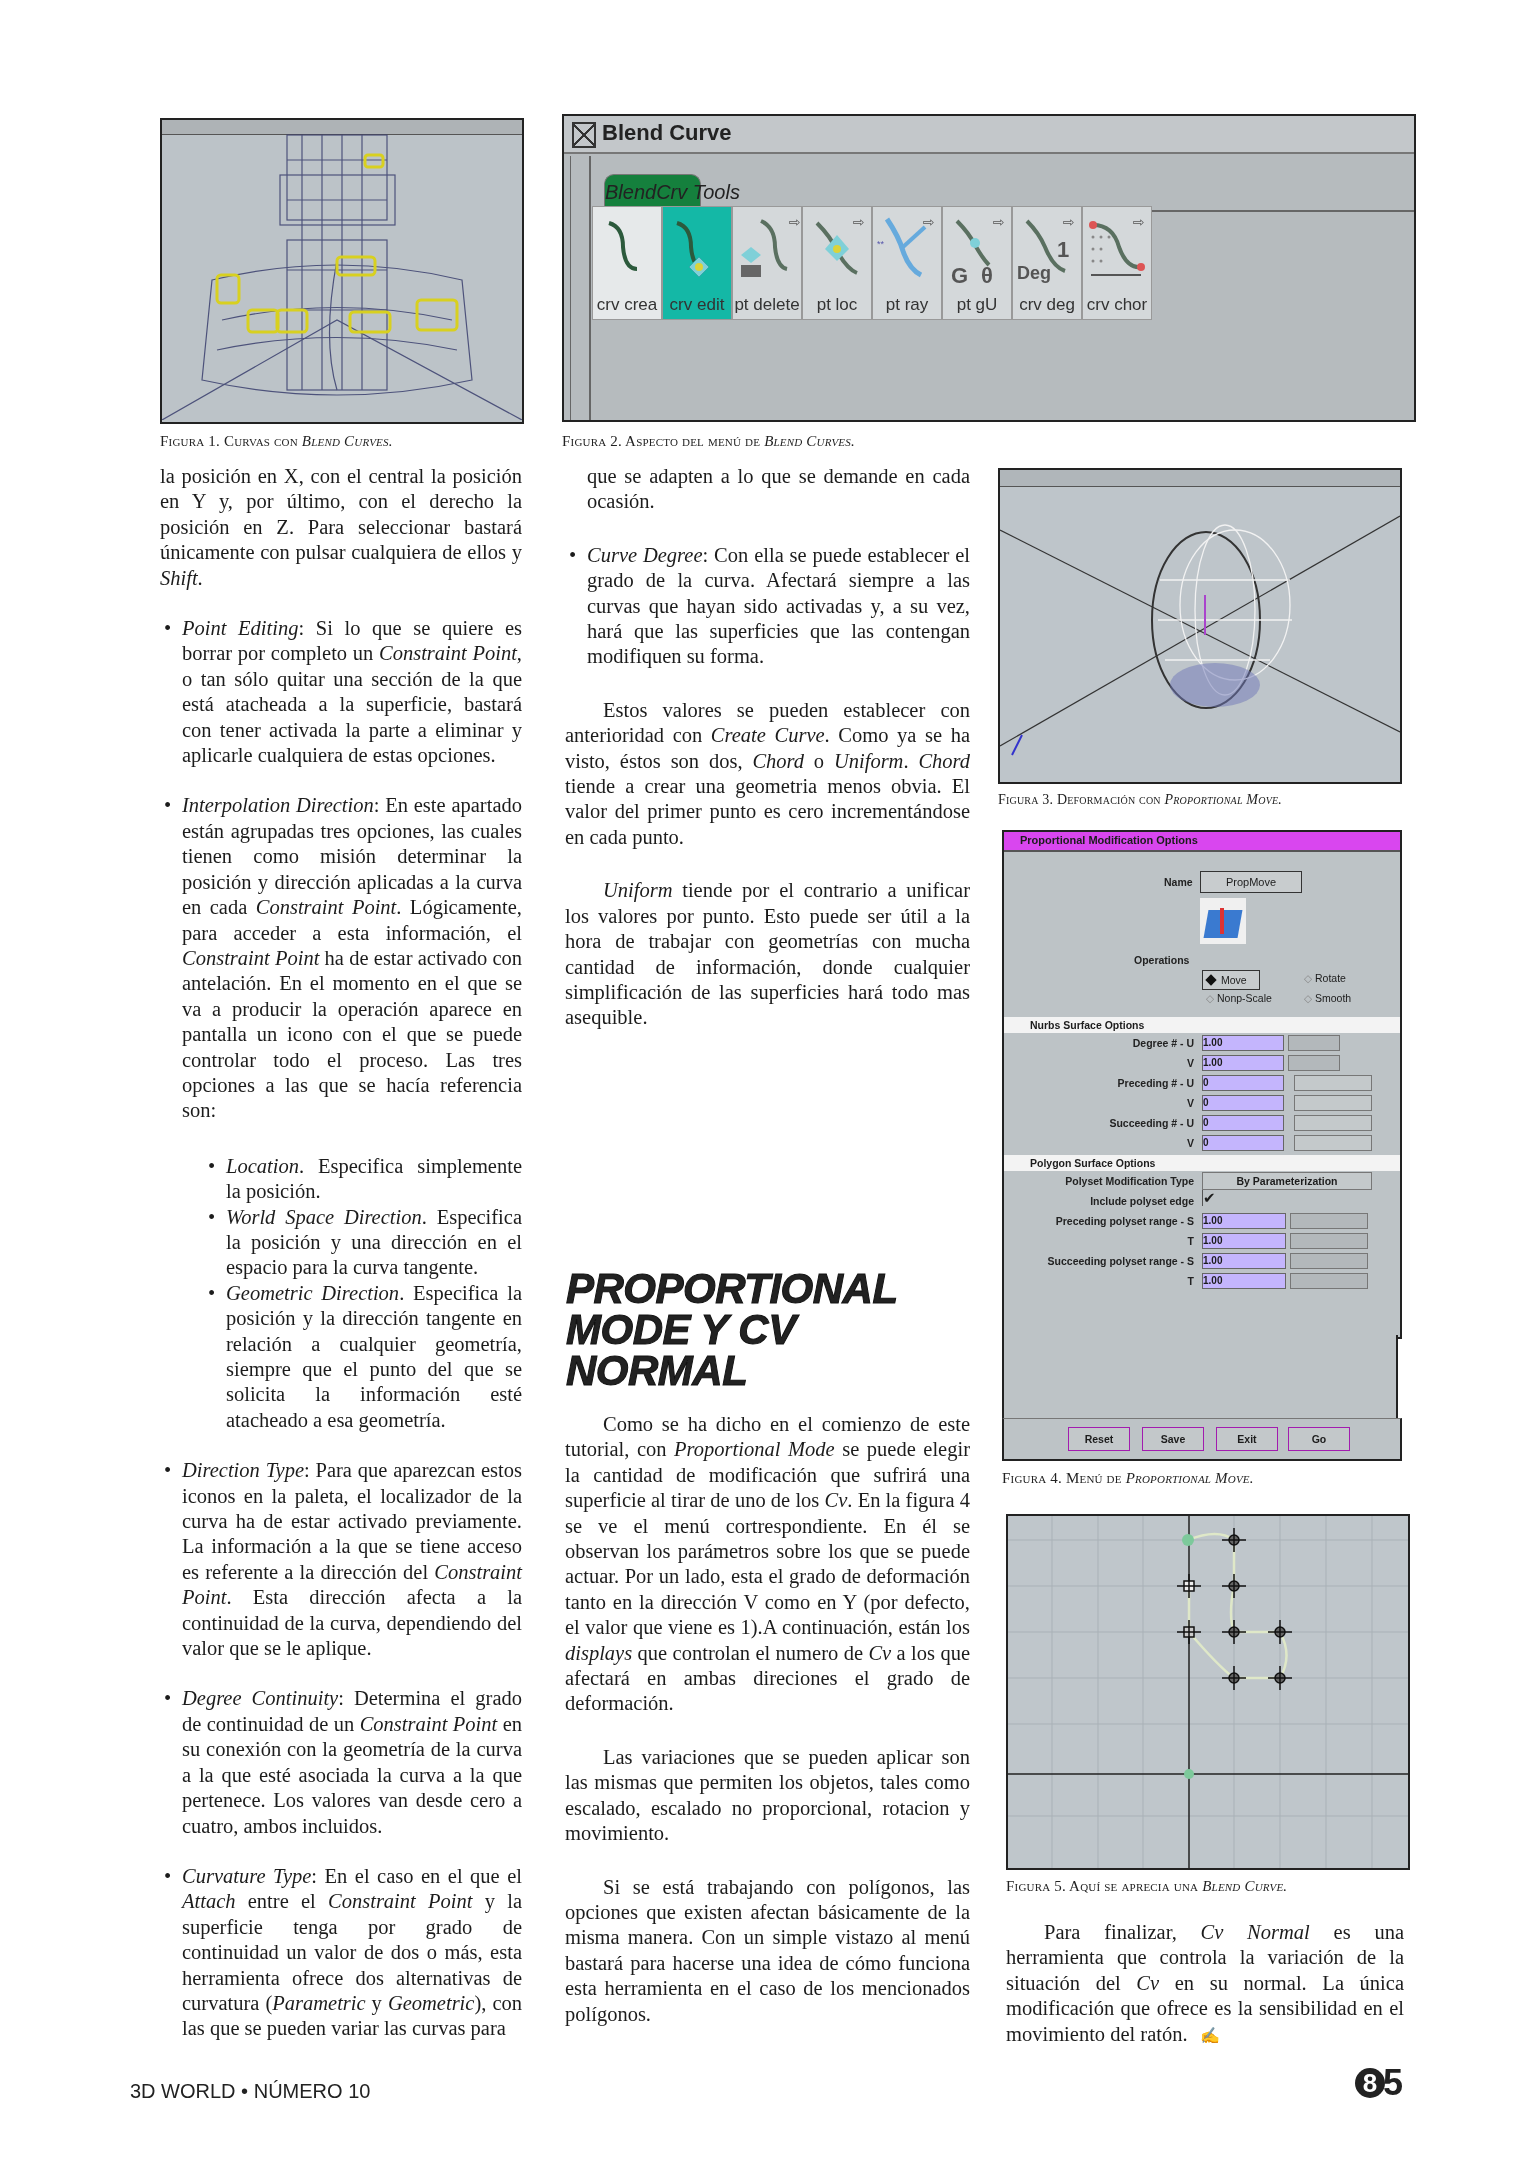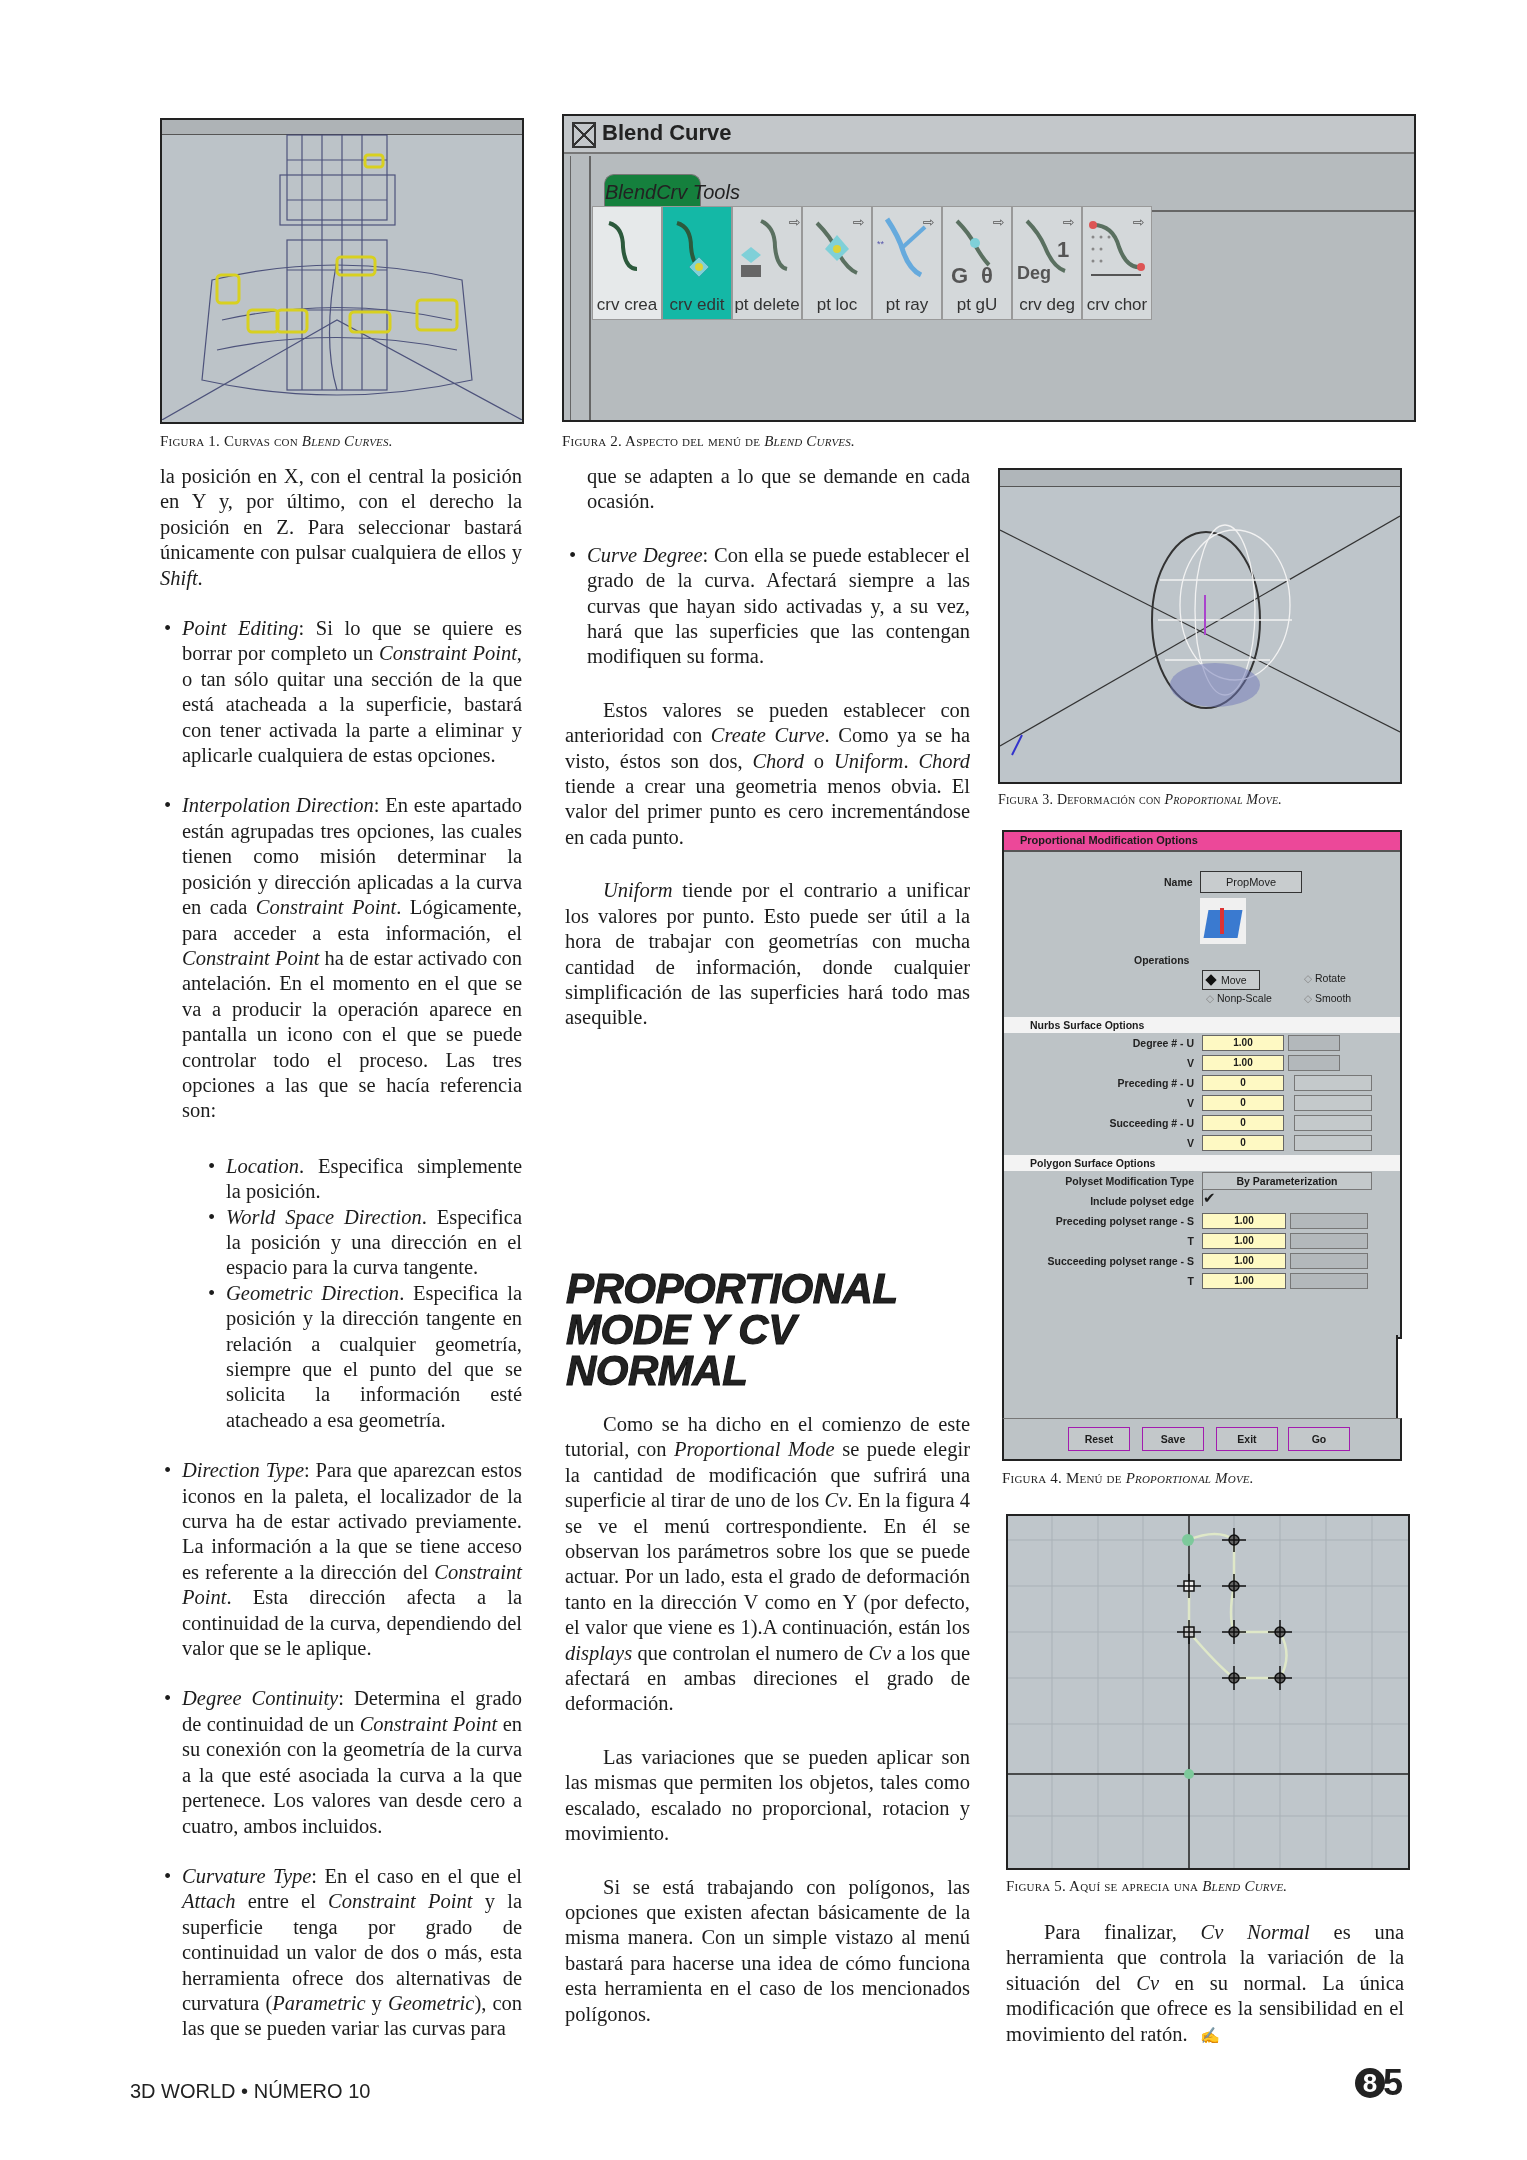--- a/index.html
+++ b/index.html
@@ -18,21 +18,21 @@
   .footer{position:absolute;font-family:"Liberation Sans","DejaVu Sans",sans-serif;font-size:20px;color:#222;}
   .pagenum{position:absolute;font-family:"Liberation Sans","DejaVu Sans",sans-serif;font-weight:bold;font-size:36px;color:#222;}
   .pagenum .circ{display:inline-block;width:30px;height:30px;border-radius:50%;background:#222;color:#fff;text-align:center;line-height:30px;font-size:26px;vertical-align:3px;margin-right:-2px;}
   
   .fig{position:absolute;border:2px solid #222;background:#b9c0c6;overflow:hidden;}
   .titlebar{position:absolute;left:0;right:0;top:0;height:18px;background:#c9cdd0;border-bottom:1px solid #555;font-family:"Liberation Sans",sans-serif;font-size:10px;}
   .win-ui{font-family:"Liberation Sans","DejaVu Sans",sans-serif;}
   .tool{position:absolute;top:90px;width:68px;height:112px;background:#d4d8da;border:1px solid #999;}
   .tool .lbl{position:absolute;bottom:4px;left:0;right:0;text-align:center;font-size:17px;color:#333;white-space:nowrap;overflow:hidden;}
   .pm-row{position:absolute;font-family:"Liberation Sans",sans-serif;font-size:10.5px;font-weight:bold;color:#222;}
-  .pm-field{position:absolute;height:14px;background:#fef9c3;border:1px solid #666;font-family:"Liberation Sans",sans-serif;font-size:10px;text-align:center;line-height:14px;font-weight:bold;}
+  .pm-field{position:absolute;height:14px;background:#c4b5fd;border:1px solid #666;font-family:"Liberation Sans",sans-serif;font-size:10px;line-height:14px;font-weight:bold;}
   .pm-slider{position:absolute;height:14px;background:#b3b8bb;border:1px solid #777;}
   .pm-section{position:absolute;left:0;right:0;height:16px;background:#f3f3f3;font-family:"Liberation Sans",sans-serif;font-size:10.5px;font-weight:bold;padding-left:26px;line-height:16px;}
   .pm-btn{position:absolute;top:0;width:60px;height:22px;background:#c3c8ca;border:1px solid #a21caf;font-family:"Liberation Sans",sans-serif;font-size:10.5px;text-align:center;line-height:22px;font-weight:bold;}
 </style>
 </head>
 <body>
 
 <div class="fig" style="left:160px;top:118px;width:360px;height:302px;background:#bcc3c8;">
   <div class="titlebar" style="height:14px;background:#aeb3b6;"></div>
   <svg width="360" height="300" style="position:absolute;left:0;top:0;">
@@ -198,21 +198,21 @@
       <line x1="165" y1="190" x2="270" y2="190"></line>
     </g>
     <ellipse cx="215" cy="215" rx="45" ry="22" fill="#7078b8" opacity="0.5"></ellipse>
     <line x1="205" y1="125" x2="205" y2="165" stroke="#a4c" stroke-width="2"></line>
     <line x1="12" y1="285" x2="22" y2="265" stroke="#33c" stroke-width="2"></line>
   </svg>
 </div>
 <div class="caption" style="left:998px;top:792px;font-size:14px;"><span>Figura 3. Deformación con </span><i>Proportional Move.</i></div>
 
 <div class="fig win-ui" style="left:1002px;top:830px;width:396px;height:505px;background:#bdc3c6;">
-  <div style="position:absolute;left:0;right:0;top:0;height:18px;background:#ec4899;border-bottom:2px solid #555;">
+  <div style="position:absolute;left:0;right:0;top:0;height:18px;background:#d946ef;border-bottom:2px solid #555;">
     <span style="position:absolute;left:16px;top:2px;font-size:11px;font-weight:bold;">Proportional Modification Options</span>
   </div>
   <span class="pm-row" style="left:160px;top:44px;">Name</span>
   <div style="position:absolute;left:196px;top:39px;width:100px;height:20px;border:1px solid #333;background:#c8ccce;font-size:11px;text-align:center;line-height:20px;">PropMove</div>
   <div style="position:absolute;left:196px;top:66px;width:46px;height:46px;background:#f0f0f0;">
     <div style="position:absolute;left:6px;top:12px;width:34px;height:28px;background:#3a7ad0;transform:skew(-10deg);"></div>
     <div style="position:absolute;left:20px;top:10px;width:4px;height:26px;background:#d33;"></div>
   </div>
   <span class="pm-row" style="left:130px;top:122px;">Operations</span>
   <div style="position:absolute;left:198px;top:138px;width:56px;height:18px;border:1px solid #333;background:#c8ccce;font-size:10.5px;line-height:18px;">

